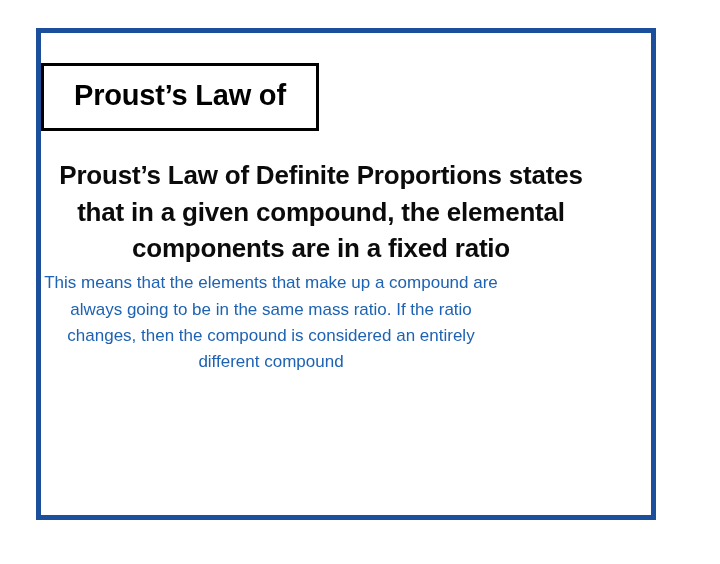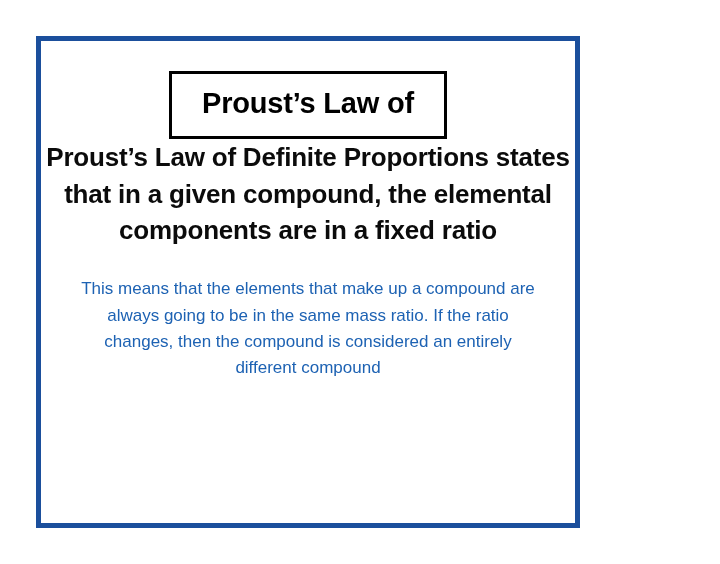--- a/index.html
+++ b/index.html
@@ -9,57 +9,58 @@
   body {
     width: 720px;
     height: 564px;
     background: #ffffff;
     font-family: "Liberation Sans", sans-serif;
     overflow: hidden;
   }
   .slide {
     position: absolute;
     left: 36px;
-    top: 36px;
-    width: 544px;
+    top: 28px;
+    width: 620px;
     height: 492px;
     box-sizing: border-box;
     border: 5px solid #1b4f9c;
     background: #ffffff;
     display: flex;
     flex-direction: column;
-    align-items: center;
+    align-items: flex-start;
   }
   .title-box {
     margin-top: 30px;
     box-sizing: border-box;
     border: 3px solid #000000;
     padding: 10px 30px 14px 30px;
     background: #ffffff;
     max-width: 420px;
   }
   .title-line {
     font-size: 29px;
     font-weight: bold;
     color: #000000;
     text-align: center;
     line-height: 1.32;
     letter-spacing: -0.2px;
   }
   .statement {
+    margin-top: 26px;
     width: 560px;
     text-align: center;
     font-size: 26px;
     font-weight: bold;
     color: #0b0b0b;
     line-height: 1.4;
     letter-spacing: -0.2px;
   }
   .explanation {
-    margin-top: 28px;
+    margin-top: 4px;
     width: 460px;
     text-align: center;
     font-size: 17px;
     font-weight: normal;
     color: #1d62b3;
     line-height: 1.55;
   }
 </style>
 </head>
 <body>

